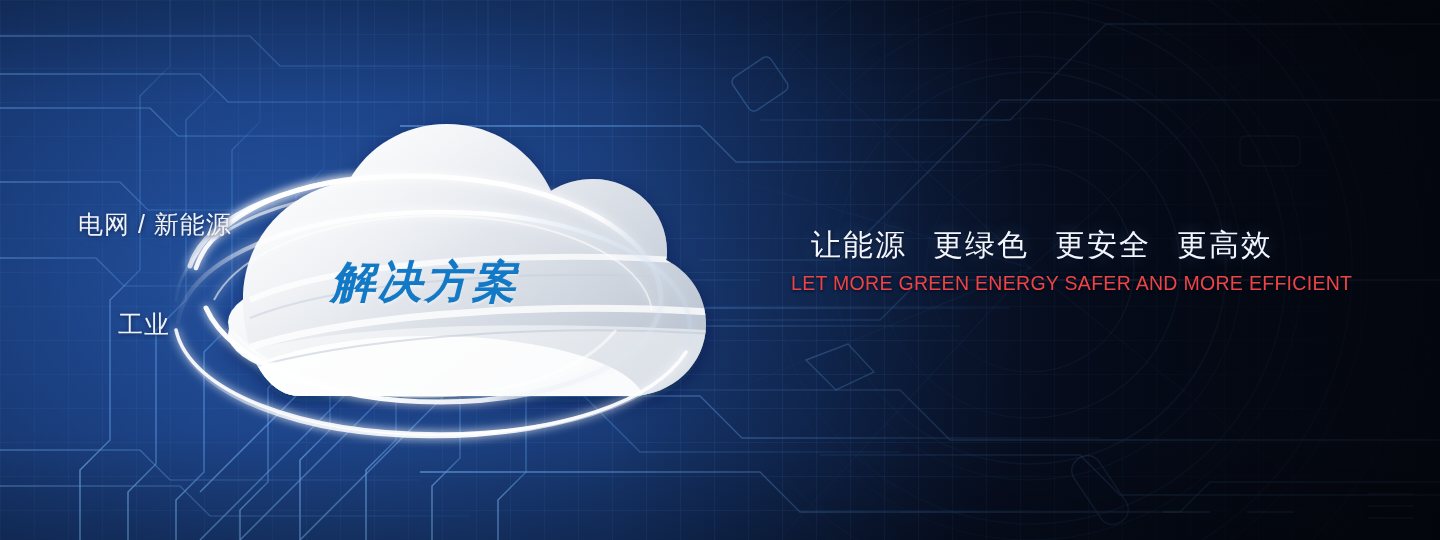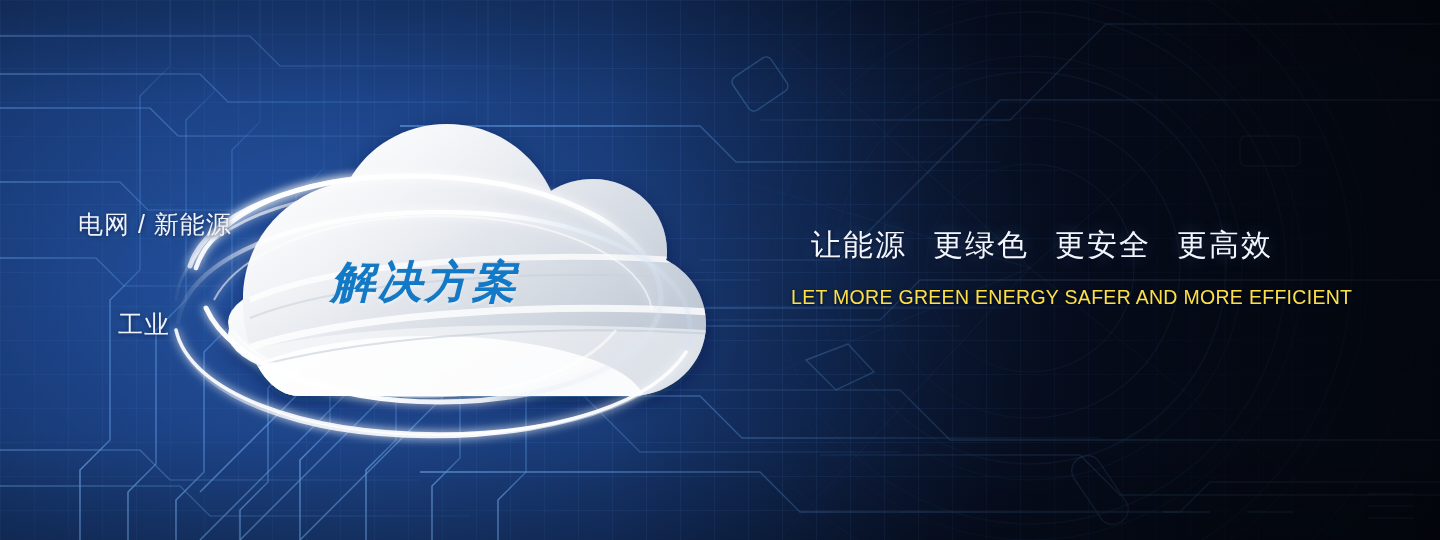--- a/index.html
+++ b/index.html
@@ -67,23 +67,23 @@
   .slogan-zh{
     position:absolute;left:791px;top:225px;
     font-size:30px;letter-spacing:2px;
     color:#f2f6fc;white-space:nowrap;
     text-shadow:0 1px 4px rgba(0,8,30,.9), 0 0 16px rgba(140,190,255,.28);
     margin-left:20px;
   }
   .slogan-zh span{display:inline-block;}
   .slogan-zh .gap{width:26px;}
   .slogan-en{
-    position:absolute;left:791px;top:286px;
+    position:absolute;left:791px;top:272px;
     font-size:19.5px;letter-spacing:.3px;
-    color:#fde047;white-space:nowrap;
+    color:#ef4444;white-space:nowrap;
     text-shadow:0 1px 3px rgba(0,8,30,.9);
   }
 </style>
 </head>
 <body>
 
 <div class="banner">
 
   <div class="bg-base"></div>
 

